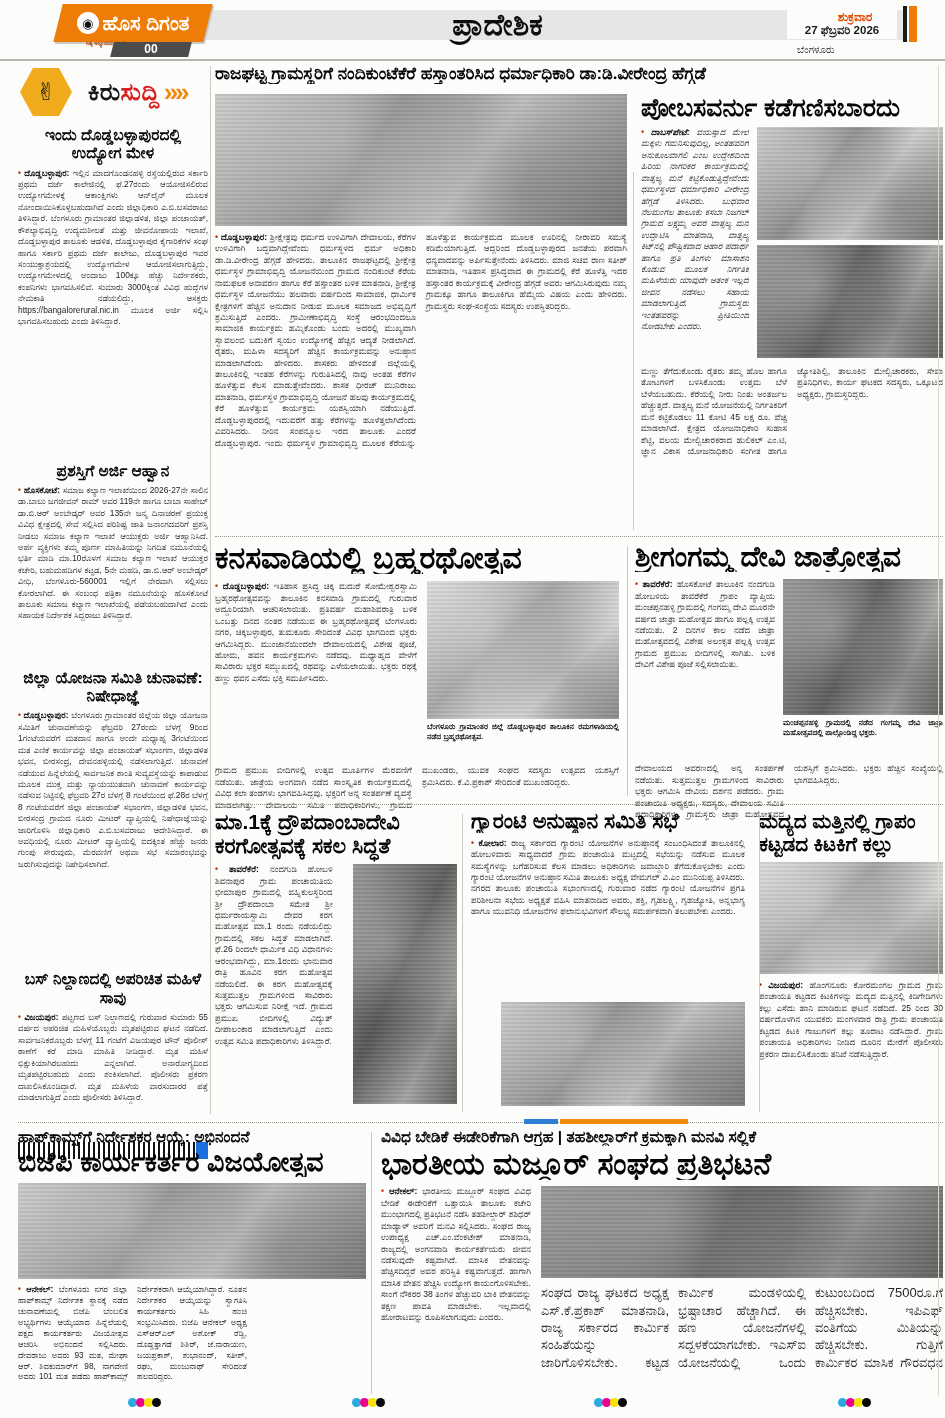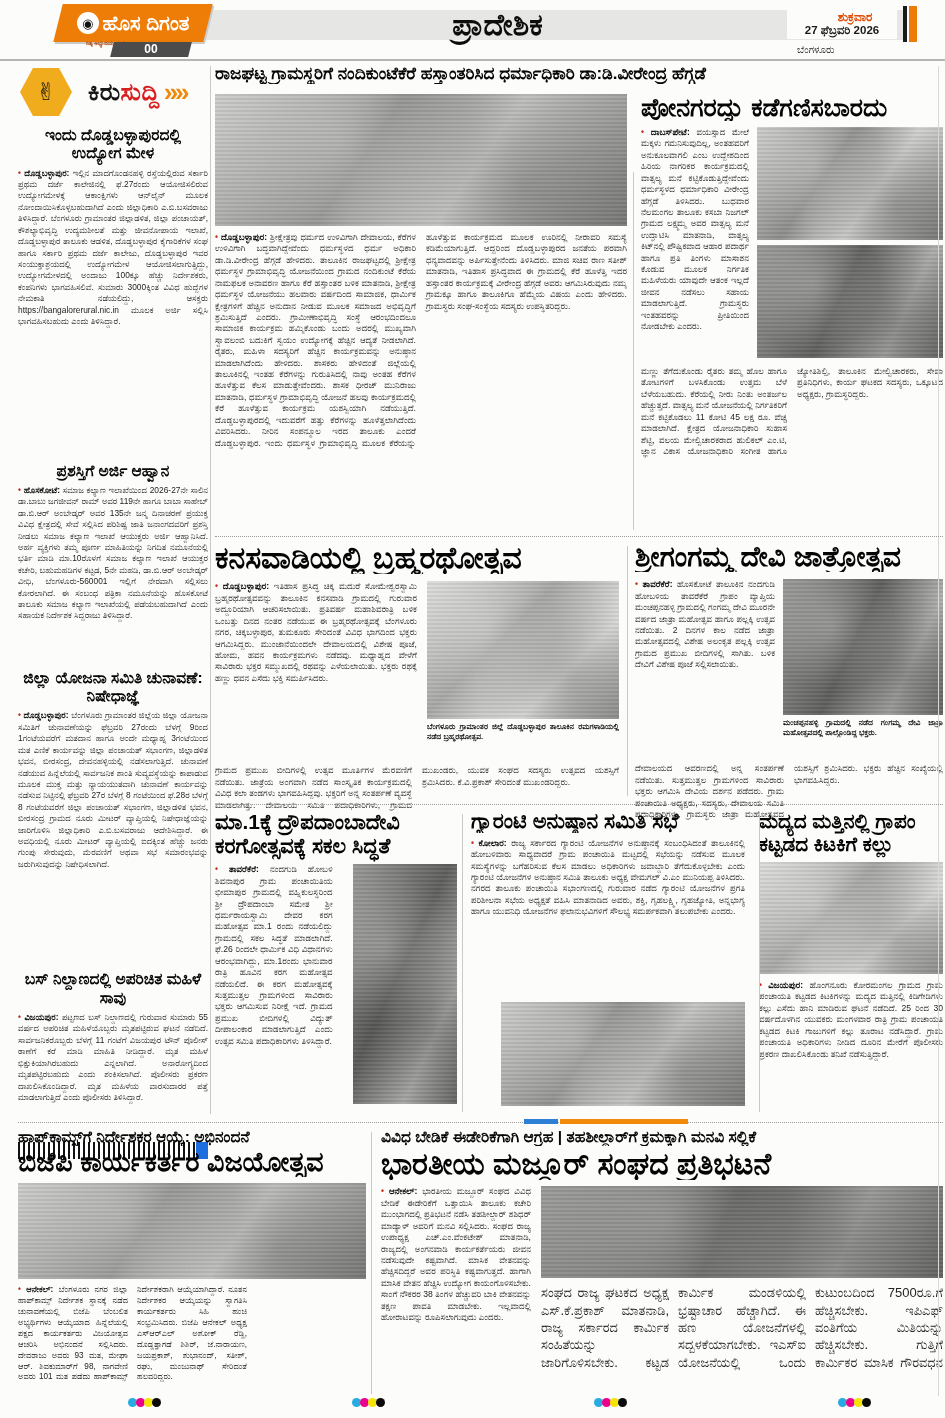--- a/index.html
+++ b/index.html
@@ -55,21 +55,21 @@
   
   .main{position:absolute;left:215px;top:64px;width:728px;}
   .kicker{font-size:17px;font-weight:bold;white-space:nowrap;overflow:hidden;color:#060606;}
   .main-head{font-size:42px;font-weight:bold;white-space:nowrap;overflow:hidden;color:#000;margin-top:4px;letter-spacing:-.5px;}
   .main-row{display:flex;margin-top:10px;}
   .main-left{width:412px;}
   .main-photo{width:412px;height:132px;}
   .main-body{margin-top:6px;height:224px;columns:2;column-gap:10px;column-fill:auto;}
   .parents{width:302px;margin-left:14px;}
   .parents-head{font-size:25px;white-space:nowrap;overflow:hidden;}
-  .parents-row{display:flex;margin-top:6px;}
+  .parents-row{display:flex;margin-top:6px;font-style:italic;}
   .parents-col{width:108px;height:232px;}
   .parents-photos{width:186px;margin-left:8px;display:flex;flex-direction:column;gap:5px;}
   .parents-photos .photo{width:186px;height:113px;}
   .parents-b2{margin-top:7px;height:92px;columns:2;column-gap:10px;column-fill:auto;}
   
   .mid{position:absolute;left:215px;top:542px;width:728px;height:256px;display:flex;}
   .kana{width:404px;}
   .kana-head{font-size:30px;white-space:nowrap;overflow:hidden;}
   .kana-row{display:flex;margin-top:7px;}
   .kana-col{width:202px;height:178px;}
@@ -198,21 +198,21 @@
     <div class="main-row">
       <div class="main-left">
         <div class="photo main-photo"></div>
         <div class="main-body body-txt">
           <span class="dl">ದೊಡ್ಡಬಳ್ಳಾಪುರ:</span>
           <span>ಶ್ರೀಕ್ಷೇತ್ರವು ಧರ್ಮದ ಉಳಿವಿಗಾಗಿ ದೇವಾಲಯ, ಕೆರೆಗಳ ಉಳಿವಿಗಾಗಿ ಬದ್ಧವಾಗಿದ್ದೇವೆಂದು ಧರ್ಮಸ್ಥಳದ ಧರ್ಮ ಅಧಿಕಾರಿ ಡಾ.ಡಿ.ವೀರೇಂದ್ರ ಹೆಗ್ಗಡೆ ಹೇಳಿದರು. ತಾಲೂಕಿನ ರಾಜಘಟ್ಟದಲ್ಲಿ ಶ್ರೀಕ್ಷೇತ್ರ ಧರ್ಮಸ್ಥಳ ಗ್ರಾಮಾಭಿವೃದ್ಧಿ ಯೋಜನೆಯಿಂದ ಗ್ರಾಮದ ನಂದಿಕುಂಟೆ ಕೆರೆಯ ನಾಮಫಲಕ ಅನಾವರಣ ಹಾಗೂ ಕೆರೆ ಹಸ್ತಾಂತರ ಬಳಿಕ ಮಾತನಾಡಿ, ಶ್ರೀಕ್ಷೇತ್ರ ಧರ್ಮಸ್ಥಳ ಯೋಜನೆಯು ಹಲವಾರು ವರ್ಷದಿಂದ ಸಾಮಾಜಿಕ, ಧಾರ್ಮಿಕ ಕ್ಷೇತ್ರಗಳಿಗೆ ಹೆಚ್ಚಿನ ಅನುದಾನ ನೀಡುವ ಮೂಲಕ ಸಮಾಜದ ಅಭಿವೃದ್ಧಿಗೆ ಶ್ರಮಿಸುತ್ತಿದೆ ಎಂದರು. ಗ್ರಾಮೀಣಾಭಿವೃದ್ಧಿ ಸಂಸ್ಥೆ ಆರಂಭದಿಂದಲೂ ಸಾಮಾಜಿಕ ಕಾರ್ಯಕ್ರಮ ಹಮ್ಮಿಕೊಂಡು ಬಂದು ಅದರಲ್ಲಿ ಮುಖ್ಯವಾಗಿ ಸ್ವಾವಲಂಬಿ ಬದುಕಿಗೆ ಸ್ವಯಂ ಉದ್ಯೋಗಕ್ಕೆ ಹೆಚ್ಚಿನ ಆದ್ಯತೆ ನೀಡಲಾಗಿದೆ. ರೈತರು, ಮಹಿಳಾ ಸದಸ್ಯರಿಗೆ ಹೆಚ್ಚಿನ ಕಾರ್ಯಕ್ರಮವನ್ನು ಅನುಷ್ಠಾನ ಮಾಡಲಾಗಿದೆಂದು ಹೇಳಿದರು. ಶಾಸಕರು ಹೇಳಿದಂತೆ ಜಿಲ್ಲೆಯಲ್ಲಿ ತಾಲೂಕಿನಲ್ಲಿ ಇಂತಹ ಕೆರೆಗಳನ್ನು ಗುರುತಿಸಿದಲ್ಲಿ ನಾವು ಅಂತಹ ಕೆರೆಗಳ ಹೂಳೆತ್ತುವ ಕೆಲಸ ಮಾಡುತ್ತೇವೆಂದರು. ಶಾಸಕ ಧೀರಜ್ ಮುನಿರಾಜು ಮಾತನಾಡಿ, ಧರ್ಮಸ್ಥಳ ಗ್ರಾಮಾಭಿವೃದ್ಧಿ ಯೋಜನೆ ಹಲವು ಕಾರ್ಯಕ್ರಮದಲ್ಲಿ ಕೆರೆ ಹೂಳೆತ್ತುವ ಕಾರ್ಯಕ್ರಮ ಯಶಸ್ವಿಯಾಗಿ ನಡೆಯುತ್ತಿದೆ. ದೊಡ್ಡಬಳ್ಳಾಪುರದಲ್ಲಿ ಇದುವರೆಗೆ ಹತ್ತು ಕೆರೆಗಳನ್ನು ಹೂಳೆತ್ತಲಾಗಿದೆಂದು ವಿವರಿಸಿದರು. ನೀರಿನ ಸಂಪನ್ಮೂಲ ಇರದ ತಾಲೂಕು ಎಂದರೆ ದೊಡ್ಡಬಳ್ಳಾಪುರ. ಇಂದು ಧರ್ಮಸ್ಥಳ ಗ್ರಾಮಾಭಿವೃದ್ಧಿ ಮೂಲಕ ಕೆರೆಯನ್ನು ಹೂಳೆತ್ತುವ ಕಾರ್ಯಕ್ರಮದ ಮೂಲಕ ಊರಿನಲ್ಲಿ ನೀರಾವರಿ ಸಮಸ್ಯೆ ಕಡಿಮೆಯಾಗುತ್ತಿದೆ. ಆದ್ದರಿಂದ ದೊಡ್ಡಬಳ್ಳಾಪುರದ ಜನತೆಯ ಪರವಾಗಿ ಧನ್ಯವಾದವನ್ನು ಅರ್ಪಿಸುತ್ತೇನೆಂದು ತಿಳಿಸಿದರು. ಮಾಜಿ ಸಚಿವ ರಾಣ ಸತೀಶ್ ಮಾತನಾಡಿ, ಇತಿಹಾಸ ಪ್ರಸಿದ್ಧವಾದ ಈ ಗ್ರಾಮದಲ್ಲಿ ಕೆರೆ ಹೂಳೆತ್ತಿ ಇದರ ಹಸ್ತಾಂತರ ಕಾರ್ಯಕ್ರಮಕ್ಕೆ ವೀರೇಂದ್ರ ಹೆಗ್ಗಡೆ ಅವರು ಆಗಮಿಸಿರುವುದು ನಮ್ಮ ಗ್ರಾಮಕ್ಕೂ ಹಾಗೂ ತಾಲೂಕಿಗೂ ಹೆಮ್ಮೆಯ ವಿಷಯ ಎಂದು ಹೇಳಿದರು. ಗ್ರಾಮಸ್ಥರು ಸಂಘ-ಸಂಸ್ಥೆಯ ಸದಸ್ಯರು ಉಪಸ್ಥಿತರಿದ್ದರು.</span>
         </div>
       </div>
 
       <div class="parents">
-        <div class="parents-head art-head">ಪೋನಗರದ್ನು ಕಡೆಗಣಿಸಬಾರದು</div>
+        <div class="parents-head art-head">ಪೋಬಸವರ್ನು ಕಡೆಗಣಿಸಬಾರದು</div>
         <div class="parents-row">
           <div class="parents-col body-txt">
             <span class="dl">ದಾಬಸ್‌ಪೇಟೆ:</span>
             <span>ವಯಸ್ಸಾದ ಮೇಲೆ ಮಕ್ಕಳು ಗಮನಿಸುವುದಿಲ್ಲ, ಅಂತಹವರಿಗೆ ಅನುಕೂಲವಾಗಲಿ ಎಂಬ ಉದ್ದೇಶದಿಂದ ಹಿರಿಯ ನಾಗರಿಕರ ಕಾರ್ಯಕ್ರಮದಲ್ಲಿ ವಾತ್ಸಲ್ಯ ಮನೆ ಕಟ್ಟಿಕೊಡುತ್ತಿದ್ದೇವೆಂದು ಧರ್ಮಸ್ಥಳದ ಧರ್ಮಾಧಿಕಾರಿ ವೀರೇಂದ್ರ ಹೆಗ್ಗಡೆ ತಿಳಿಸಿದರು. ಬುಧವಾರ ನೆಲಮಂಗಲ ತಾಲೂಕು ಕಸಬಾ ನಿಜಗಲ್ ಗ್ರಾಮದ ಲಕ್ಷ್ಮಮ್ಮ ಅವರ ವಾತ್ಸಲ್ಯ ಮನೆ ಉದ್ಘಾಟಿಸಿ ಮಾತನಾಡಿ, ವಾತ್ಸಲ್ಯ ಕಿಟ್‌ನಲ್ಲಿ ಪೌಷ್ಟಿಕವಾದ ಆಹಾರ ಪದಾರ್ಥ ಹಾಗೂ ಪ್ರತಿ ತಿಂಗಳು ಮಾಸಾಶನ ಕೊಡುವ ಮೂಲಕ ನಿರ್ಗತಿಕ ಮಹಿಳೆಯರು ಯಾವುದೇ ಆತಂಕ ಇಲ್ಲದೆ ಜೀವನ ನಡೆಸಲು ಸಹಾಯ ಮಾಡಲಾಗುತ್ತಿದೆ. ಗ್ರಾಮಸ್ಥರು ಇಂತಹವರನ್ನು ಪ್ರೀತಿಯಿಂದ ನೋಡಬೇಕು ಎಂದರು.</span>
           </div>
           <div class="parents-photos">
             <div class="photo"></div>
             <div class="photo dark"></div>
           </div>
         </div>

